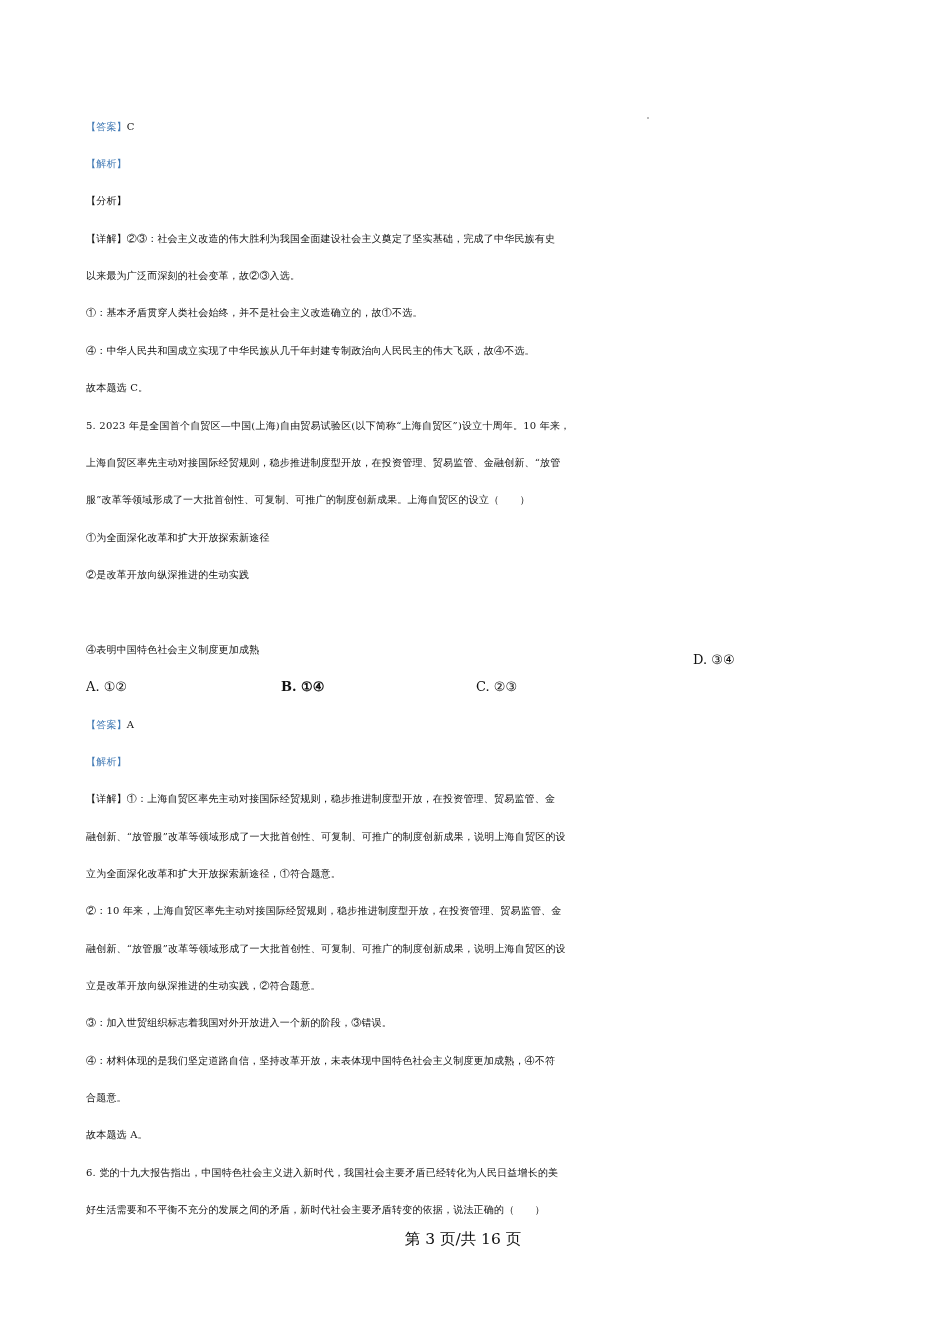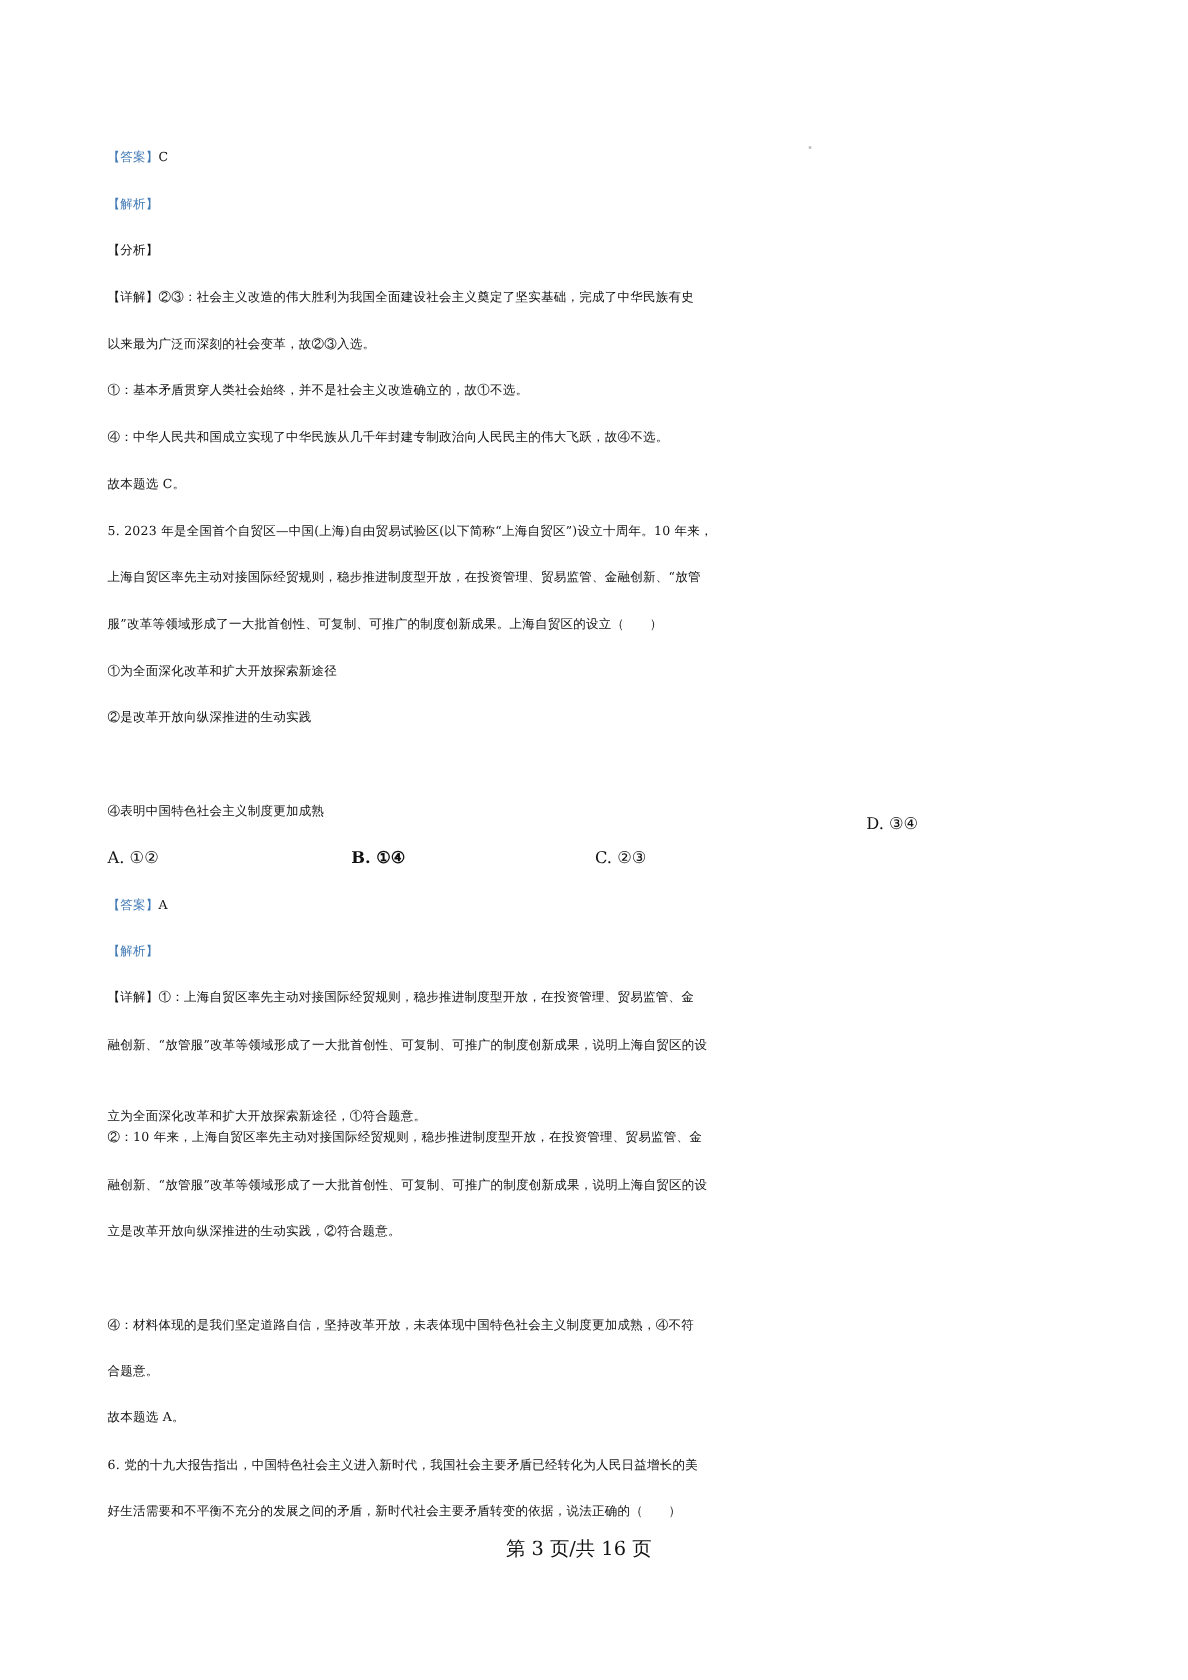--- a/index.html
+++ b/index.html
@@ -100,24 +100,25 @@
   <div class="line" style="top:715px;">
     <span class="label-blue">【答案】</span><span>A</span>
   </div>
   <div class="line" style="top:752px;">
     <span class="label-blue">【解析】</span>
   </div>
   <div class="line" style="top:789px;">
     <span>【详解】</span><span>①：上海自贸区率先主动对接国际经贸规则，稳步推进制度型开放，在投资管理、贸易监管、金</span>
   </div>
   <div class="line" style="top:827px;">融创新、“放管服”改革等领域形成了一大批首创性、可复制、可推广的制度创新成果，说明上海自贸区的设</div>
-  <div class="line" style="top:864px;margin-top:20px;">立为全面深化改革和扩大开放探索新途径，①符合题意。</div>
+  <div class="line" style="top:864px;">立为全面深化改革和扩大开放探索新途径，①符合题意。</div>
   <div class="line" style="top:901px;">②：10 年来，上海自贸区率先主动对接国际经贸规则，稳步推进制度型开放，在投资管理、贸易监管、金</div>
   <div class="line" style="top:939px;">融创新、“放管服”改革等领域形成了一大批首创性、可复制、可推广的制度创新成果，说明上海自贸区的设</div>
   <div class="line" style="top:976px;">立是改革开放向纵深推进的生动实践，②符合题意。</div>
+  <div class="line" style="top:1013px;">③：加入世贸组织标志着我国对外开放进入一个新的阶段，③错误。</div>
   <div class="line" style="top:1051px;">④：材料体现的是我们坚定道路自信，坚持改革开放，未表体现中国特色社会主义制度更加成熟，④不符</div>
   <div class="line" style="top:1088px;">合题意。</div>
   <div class="line" style="top:1125px;">故本题选 A。</div>
 
   <div class="line" style="top:1163px;">6. 党的十九大报告指出，中国特色社会主义进入新时代，我国社会主要矛盾已经转化为人民日益增长的美</div>
   <div class="line" style="top:1200px;">好生活需要和不平衡不充分的发展之间的矛盾，新时代社会主要矛盾转变的依据，说法正确的（　　）</div>
 
   <div class="footer">第 3 页/共 16 页</div>
 
 </div>

